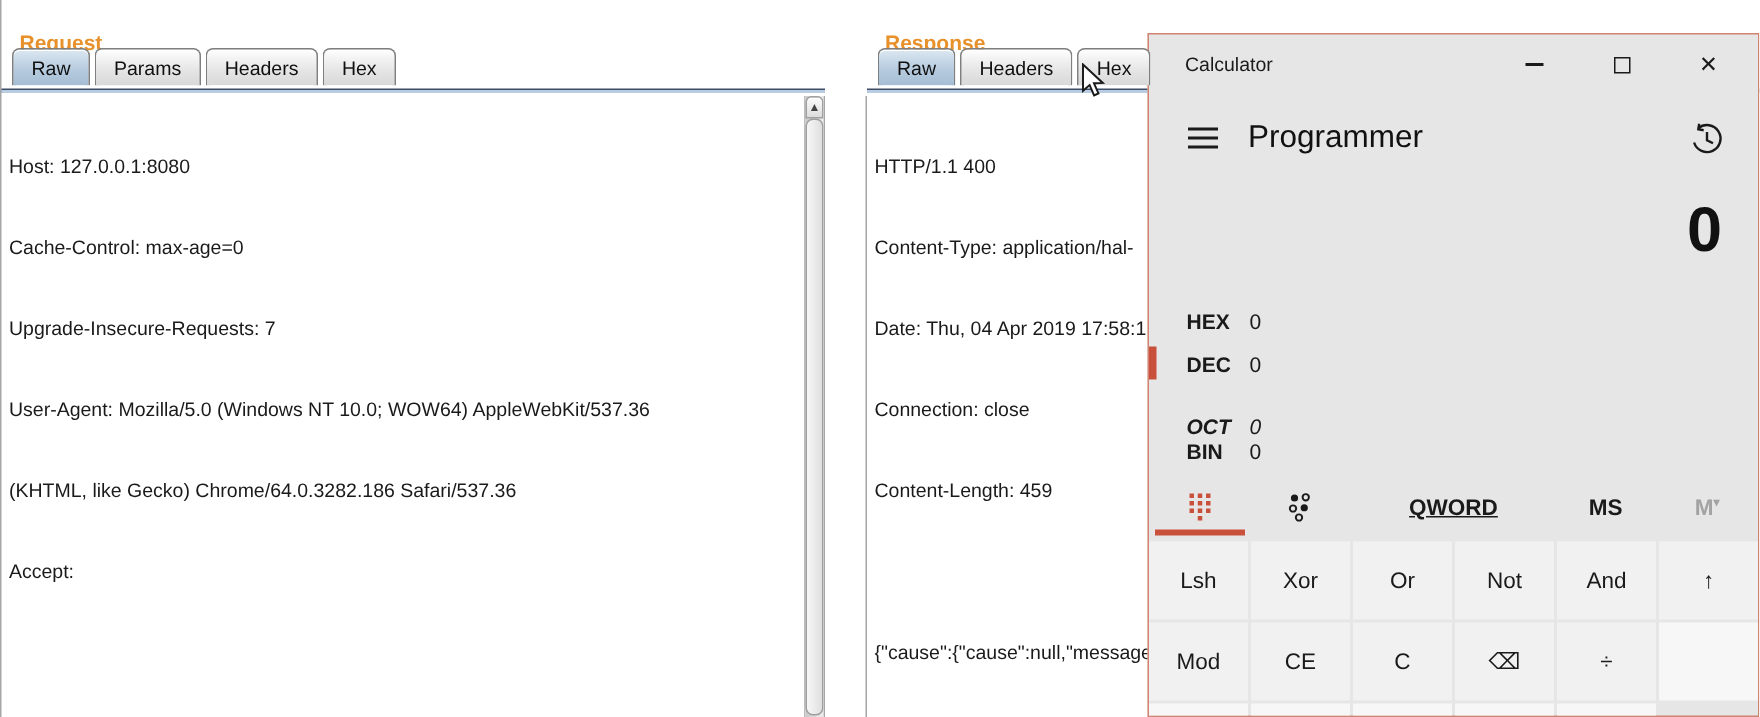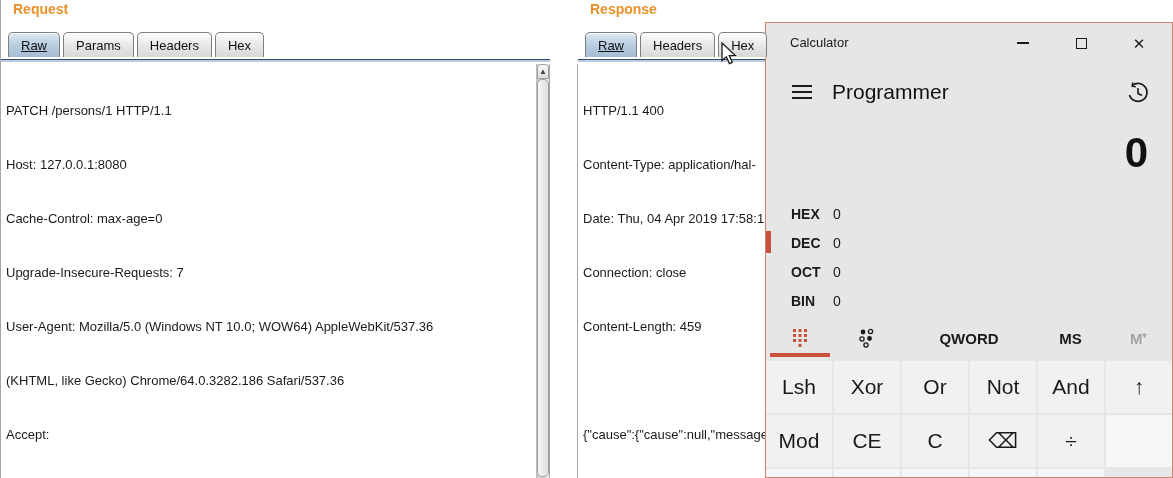--- a/index.html
+++ b/index.html
@@ -1,28 +1,28 @@
 <!DOCTYPE html>
 <html style="--panel-title: #E8912B; --json-key: #2424C8; --json-string: #A12222; --accent: #C9503A; --calc-border: #D08472; --tab-band: #3C4C68;"><head>
 <meta charset="utf-8">
 <style>
   * { margin:0; padding:0; box-sizing:border-box; }
   html,body { width:1173px; height:478px; overflow:hidden; background:#fff;
     font-family:"Liberation Sans", sans-serif; color:#1a1a1a; }
   .screen { position:relative; width:1173px; height:478px; background:#fff; overflow:hidden; }
 
   
-  .panel-title { position:absolute; top:1px; font-size:14px; font-weight:bold;
+  .panel-title { position:absolute; top:20px; font-size:14px; font-weight:bold;
     color:var(--panel-title,#E8912B); }
   .tabs { position:absolute; top:32px; display:flex; align-items:flex-end; z-index:2; }
   .tab { padding:5px 12px 4px; border:1px solid #7f7f7f; border-bottom:none;
     border-radius:5px 5px 0 0; margin-right:3px; font-size:13px; color:#101010;
     background:linear-gradient(#fefefe,#e6e6e6 55%,#d8d8d8); box-shadow:inset 0 1px 0 #fff;
     cursor:default; }
-  .tab.selected { background:linear-gradient(#dce8f2,#b6cbde 55%,#a5bdd4);text-decoration:underline; }
+  .tab.selected { background:linear-gradient(#dce8f2,#b6cbde 55%,#a5bdd4); }
   .tabband { position:absolute; top:59px; height:3px; background:var(--tab-band,#3C4C68);
     border-bottom:2px solid #b9cce2; }
   .content { position:absolute; top:64px; bottom:0; background:#fff; overflow:hidden; }
   .codeblock { font-size:13px; line-height:18px; padding:2px 16px 2px 5px; white-space:pre; }
   .line { height:18px; white-space:pre; overflow:hidden; }
 
   .vline { position:absolute; width:1px; background:#a6a6a6; }
 
   
   .scrollbar { position:absolute; top:0; right:0; bottom:0; width:13px;
@@ -52,28 +52,28 @@
     align-items:center; }
   .radix-label { width:42px; margin-left:25px; font-size:14px; font-weight:bold; }
   .radix-value { font-size:14px; }
   .radix-indicator { position:absolute; left:0; top:208px; width:5px; height:22px;
     background:var(--accent,#C9503A); }
   .calc-toolbar { position:absolute; left:0; top:296px; width:100%; height:38px;
     display:grid; grid-template-columns:repeat(6,1fr); align-items:center; }
   .tb-cell { position:relative; height:100%; display:flex; align-items:center; justify-content:center; }
   .tb-cell.active::after { content:""; position:absolute; left:50%; transform:translateX(-50%);
     bottom:0; width:60px; height:4px; background:var(--accent,#C9503A); }
-  .tb-qword { grid-column:3 / span 2; }
+  .tb-qword { grid-column:3 / span 2;text-decoration:underline; }
   .tb-text { font-size:15px; font-weight:600; color:#1a1a1a; }
   .tb-mem { font-size:15px; font-weight:600; color:#a3a3a3; }
   .tb-mem sup { font-size:8px; }
   .keypad { position:absolute; left:0; top:338px; width:100%; display:grid;
     grid-template-columns:repeat(6,1fr); grid-template-rows:52px 52px 52px; gap:2px; }
   .key { background:#f1f1f1; display:flex; align-items:center; justify-content:center;
-    font-size:21px; color:#1a1a1a; }
+    font-size:15px; color:#1a1a1a; }
   .key.ghost { background:#f7f7f7; }
 
   
   .cursor { position:absolute; left:720px; top:42px; z-index:50; }
 </style>
 </head>
 <body>
 
 <div class="screen">
 
@@ -83,21 +83,20 @@
   <div class="tabs" style="left:8px;">
     <div class="tab selected">Raw</div>
     <div class="tab">Params</div>
     <div class="tab">Headers</div>
     <div class="tab">Hex</div>
   </div>
   <div class="tabband" style="left:1px;width:549px;"></div>
 
   <div class="content" style="left:0;width:550px;border-left:1px solid #a6a6a6;border-right:1px solid #a6a6a6;">
     <div class="codeblock">
-      <div class="line">PATCH /persons/1 HTTP/1.1</div>
       <div class="line">Host: 127.0.0.1:8080</div>
       <div class="line">Cache-Control: max-age=0</div>
       <div class="line">Upgrade-Insecure-Requests: 7</div>
       <div class="line">User-Agent: Mozilla/5.0 (Windows NT 10.0; WOW64) AppleWebKit/537.36</div>
       <div class="line">(KHTML, like Gecko) Chrome/64.0.3282.186 Safari/537.36</div>
       <div class="line">Accept:</div>
       
       
       
       
@@ -170,21 +169,21 @@
     <div class="calc-display">0</div>
 
     <div class="radix-row" style="top:176px;">
       <span class="radix-label">HEX</span>
       <span class="radix-value">0</span>
     </div>
     <div class="radix-row" style="top:205px;">
       <span class="radix-label">DEC</span>
       <span class="radix-value">0</span>
     </div>
-    <div class="radix-row" style="top:234px;">
+    <div class="radix-row" style="top:246px;font-style:italic;">
       <span class="radix-label">OCT</span>
       <span class="radix-value">0</span>
     </div>
     <div class="radix-row" style="top:263px;">
       <span class="radix-label">BIN</span>
       <span class="radix-value">0</span>
     </div>
     <div class="radix-indicator"></div>
 
     <div class="calc-toolbar">

